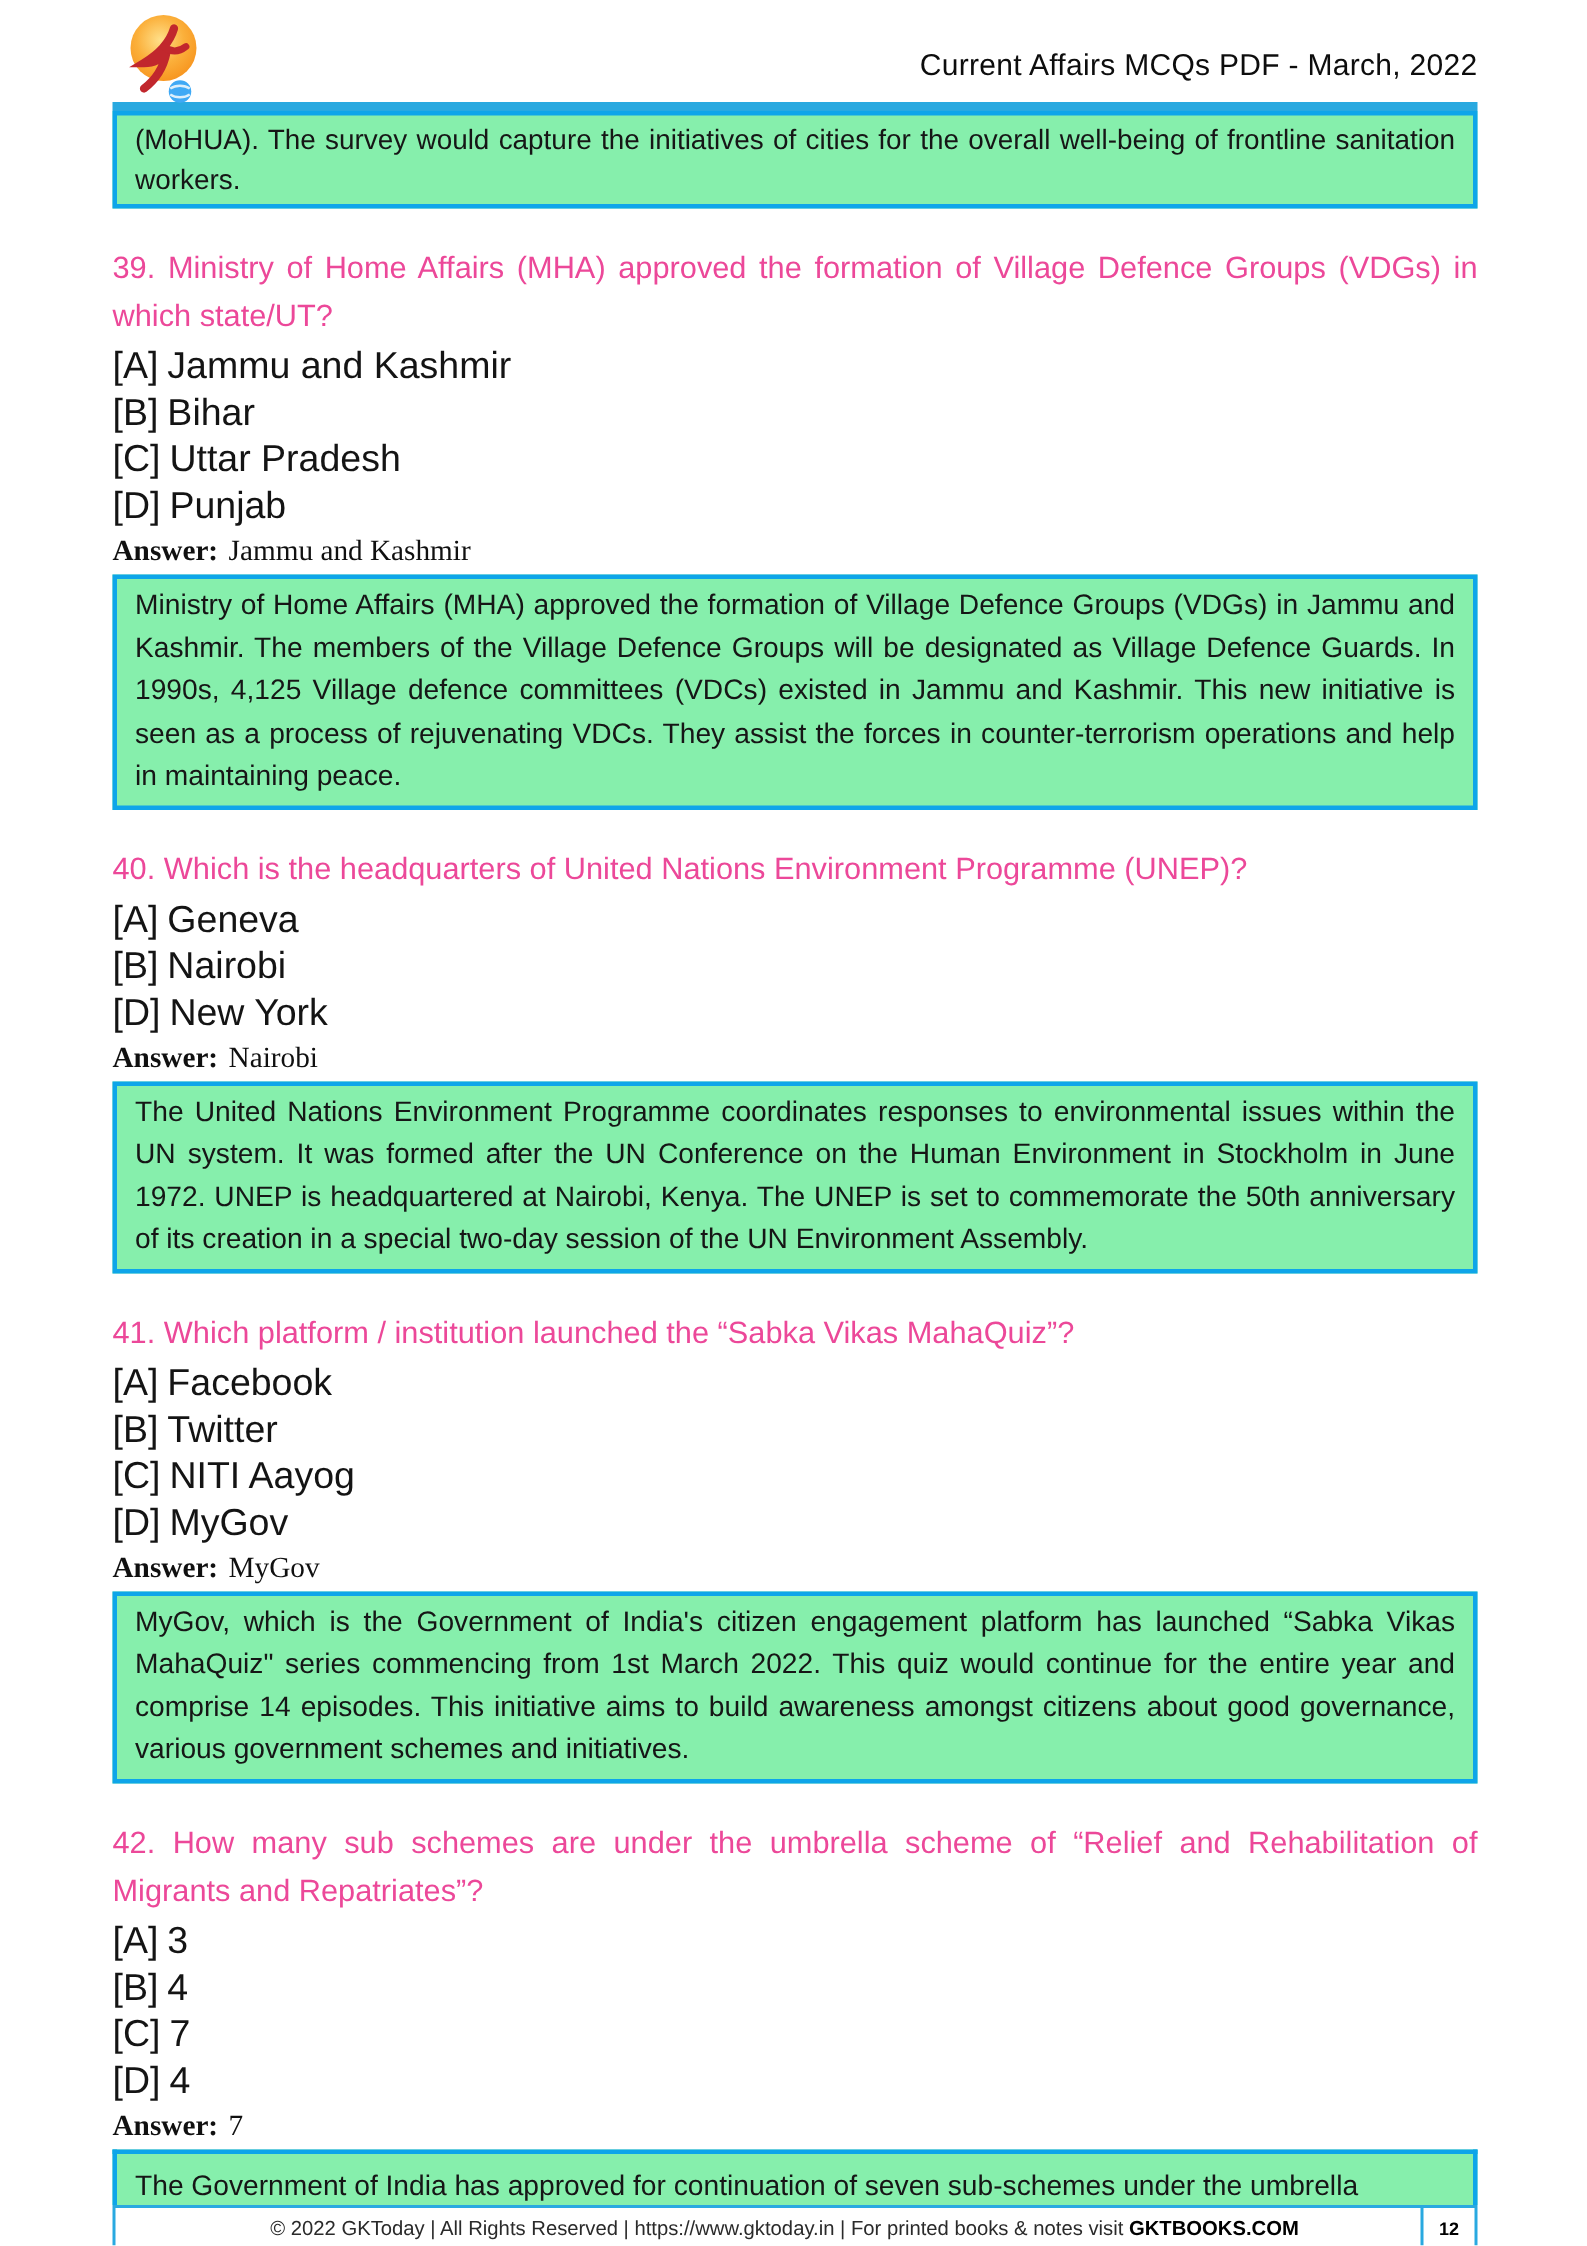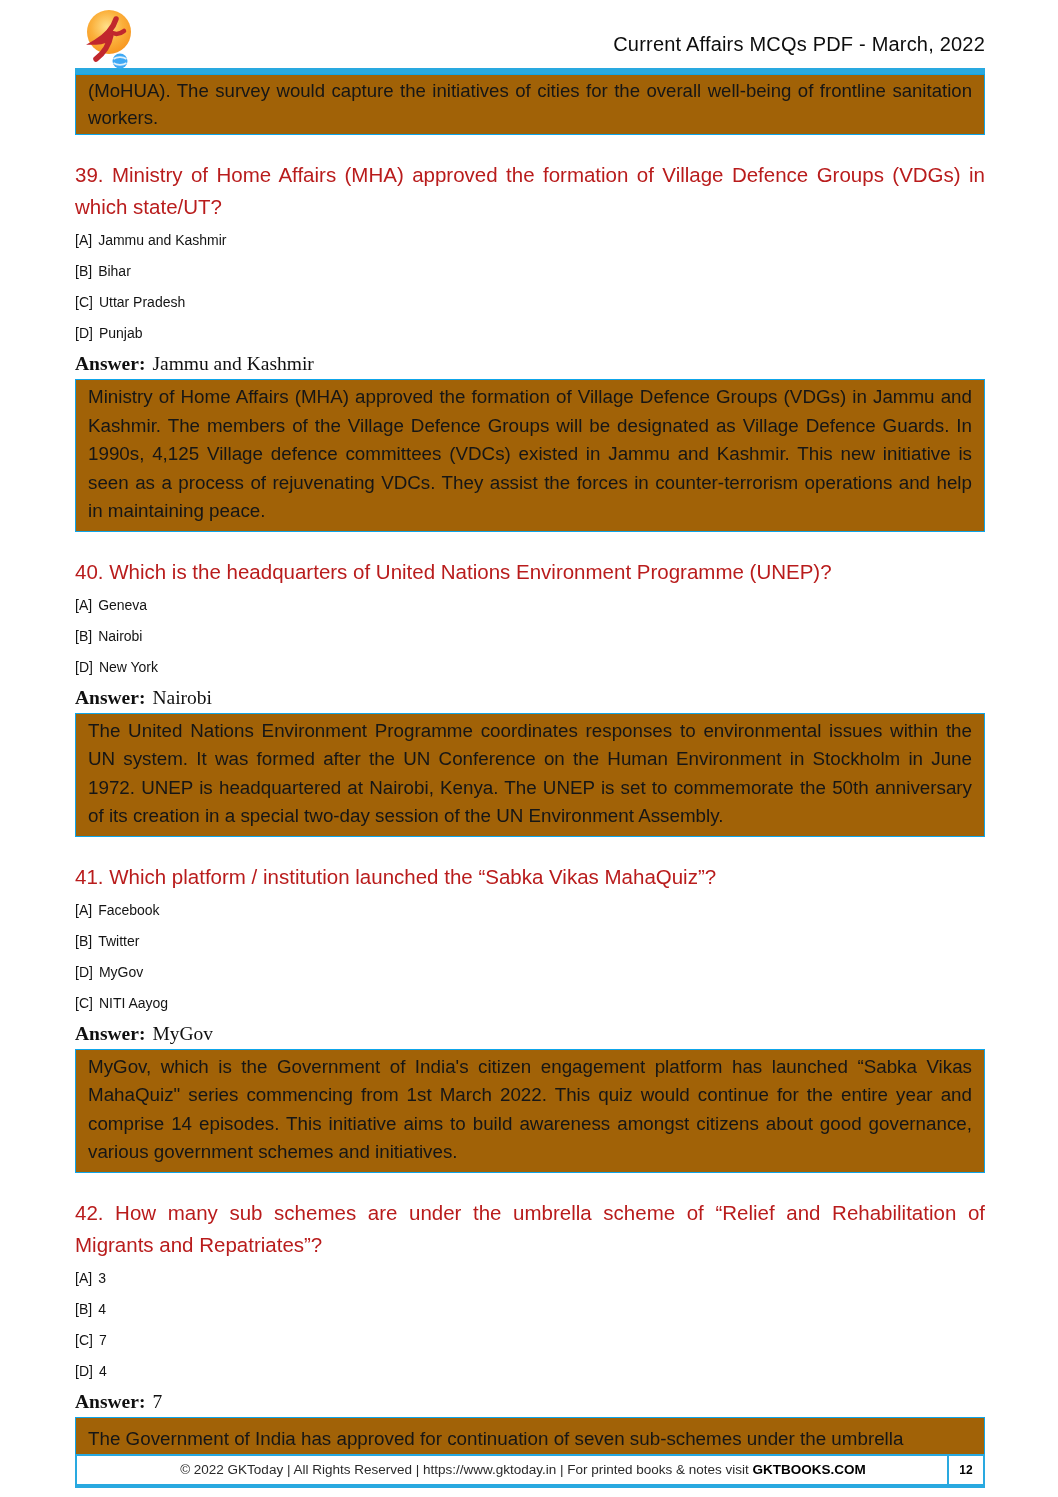--- a/index.html
+++ b/index.html
@@ -18,38 +18,38 @@
   .header {
     display:flex; justify-content:space-between; align-items:flex-end;
     height:74px;
     border-bottom:6px solid #29A9E0;
   }
   .logo { width:64px; height:66px; margin-bottom:-6px; }
   .header-title { font-size:20px; color:#0d0d0d; padding-bottom:12px; letter-spacing:0.2px; }
 
   
   .cbox, .expl {
-    border:1px solid #0ea5e9;
-    background:#a16207;
+    border:3px solid #0ea5e9;
+    background:#86efac;
     text-align:justify;
     color:#161616;
   }
   .cbox { padding:2px 12px 3px; font-size:18.6px; line-height:27px; }
   .expl { padding:3px 12px 5px; font-size:18.8px; line-height:28.5px; margin-top:2px; }
   .expl-cut {
     border-bottom:none; height:37px; overflow:hidden;
     padding-top:7px; line-height:28px;
   }
 
   
   .question { margin-top:8px; }
   .question + .question { margin-top:10px; }
-  .q-text { font-size:20.5px; line-height:32px; text-align:justify; color:#b91c1c;margin-top:24px; }
+  .q-text { font-size:20.5px; line-height:32px; text-align:justify; color:#ec4899;margin-top:24px; }
   .options { margin-top:2px; }
-  .option { font-size:14px; line-height:31px; color:#141414; }
+  .option { font-size:25px; line-height:31px; color:#141414; }
   .opt-key { margin-right:6px; }
   .answer-line {
     font-family:"Liberation Serif", serif;
     font-size:19.5px; line-height:24px;
     margin:3px 0 3px;
     color:#101010;
   }
   .answer-label { font-weight:700; margin-right:7px;margin-top:21px; }
 
   
@@ -115,22 +115,22 @@
     </div>
     <div class="answer-line"><span class="answer-label">Answer:</span><span>Nairobi</span></div>
     <div class="expl">The United Nations Environment Programme coordinates responses to environmental issues within the UN system. It was formed after the UN Conference on the Human Environment in Stockholm in June 1972. UNEP is headquartered at Nairobi, Kenya. The UNEP is set to commemorate the 50th anniversary of its creation in a special two-day session of the UN Environment Assembly.</div>
   </div>
 
   <div class="question">
     <div class="q-text"><span>41.</span> <span>Which platform / institution launched the “Sabka Vikas MahaQuiz”?</span></div>
     <div class="options">
       <div class="option"><span class="opt-key">[A]</span><span>Facebook</span></div>
       <div class="option"><span class="opt-key">[B]</span><span>Twitter</span></div>
+      <div class="option"><span class="opt-key">[C]</span><span>NITI Aayog</span></div>
       <div class="option"><span class="opt-key">[D]</span><span>MyGov</span></div>
-      <div class="option"><span class="opt-key">[C]</span><span>NITI Aayog</span></div>
     </div>
     <div class="answer-line"><span class="answer-label">Answer:</span><span>MyGov</span></div>
     <div class="expl">MyGov, which is the Government of India's citizen engagement platform has launched “Sabka Vikas MahaQuiz" series commencing from 1st March 2022. This quiz would continue for the entire year and comprise 14 episodes. This initiative aims to build awareness amongst citizens about good governance, various government schemes and initiatives.</div>
   </div>
 
   <div class="question">
     <div class="q-text"><span>42.</span> <span>How many sub schemes are under the umbrella scheme of “Relief and Rehabilitation of Migrants and Repatriates”?</span></div>
     <div class="options">
       <div class="option"><span class="opt-key">[A]</span><span>3</span></div>
       <div class="option"><span class="opt-key">[B]</span><span>4</span></div>

